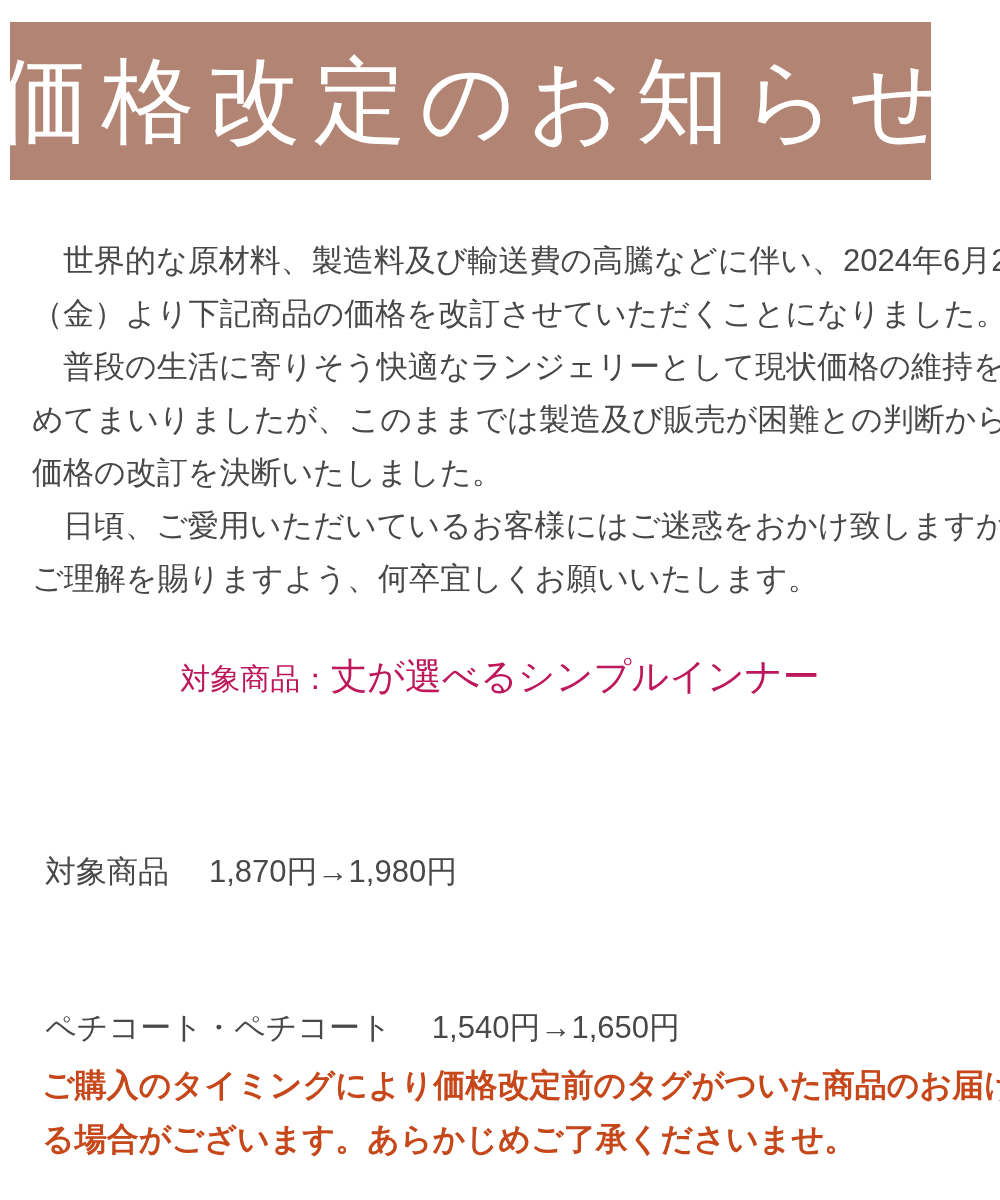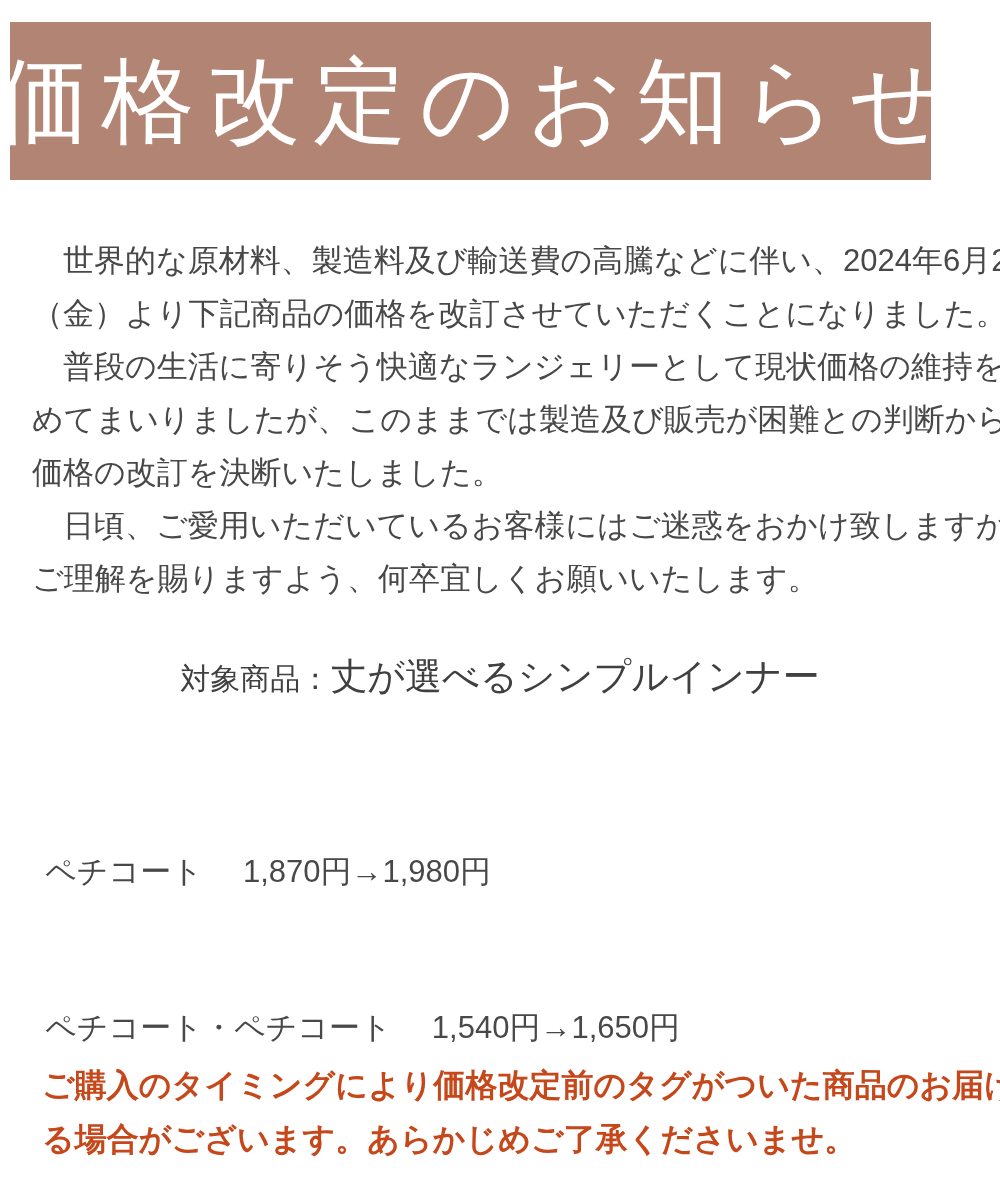--- a/index.html
+++ b/index.html
@@ -44,21 +44,21 @@
     color: #484848;
     white-space: pre;
   }
   .target-line {
     position: absolute;
     left: 0;
     top: 652px;
     width: 100%;
     text-align: center;
     white-space: pre;
-    color: #404040;
+    color: #be185d;
   }
   .target-line .label { font-size: 30px; }
   .target-line .name  { font-size: 37px; }
   .price-list {
     position: absolute;
     left: 45px;
     top: 742px;
     font-size: 31px;
     line-height: 52px;
     color: #484848;
@@ -90,21 +90,21 @@
 （金）より下記商品の価格を改訂させていただくことになりました。
 　普段の生活に寄りそう快適なランジェリーとして現状価格の維持を努
 めてまいりましたが、このままでは製造及び販売が困難との判断から、
 価格の改訂を決断いたしました。
 　日頃、ご愛用いただいているお客様にはご迷惑をおかけ致しますが、
 ご理解を賜りますよう、何卒宜しくお願いいたします。</div>
 
   <div class="target-line"><span class="label">対象商品：</span><span class="name">丈が選べるシンプルインナー</span></div>
 
   <div class="price-list">
-    <div class="price-row"><span class="product-name">ペチコート</span><span>1,870円</span><span>→</span><span>1,980円</span></div>
+    <div class="price-row"><span class="product-name">対象商品</span><span>1,870円</span><span>→</span><span>1,980円</span></div>
     <div class="price-row"><span class="product-name">ペチコート・ペチコート</span><span>1,540円</span><span>→</span><span>1,650円</span></div>
     
     
   </div>
 
   <div class="warning">ご購入のタイミングにより価格改定前のタグがついた商品のお届けにな
 る場合がございます。あらかじめご了承くださいませ。</div>
 
 </div>
 

